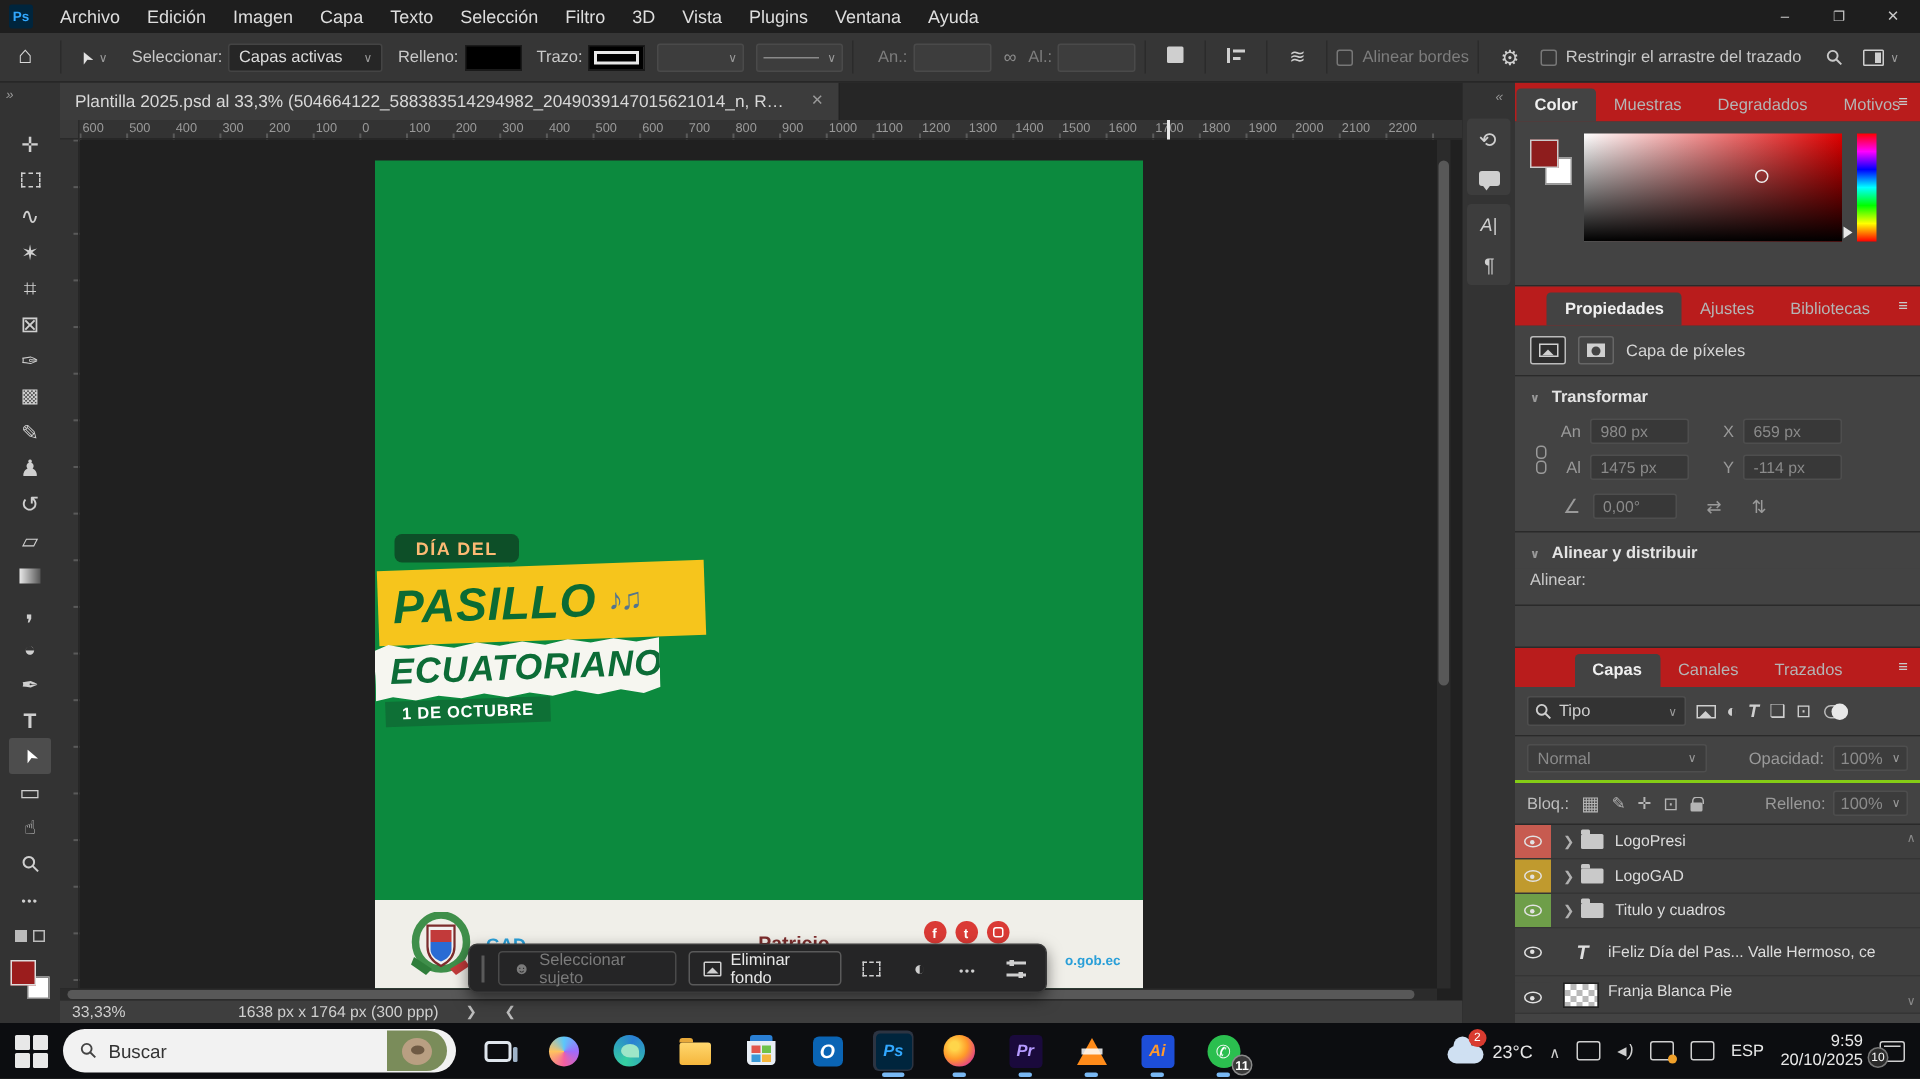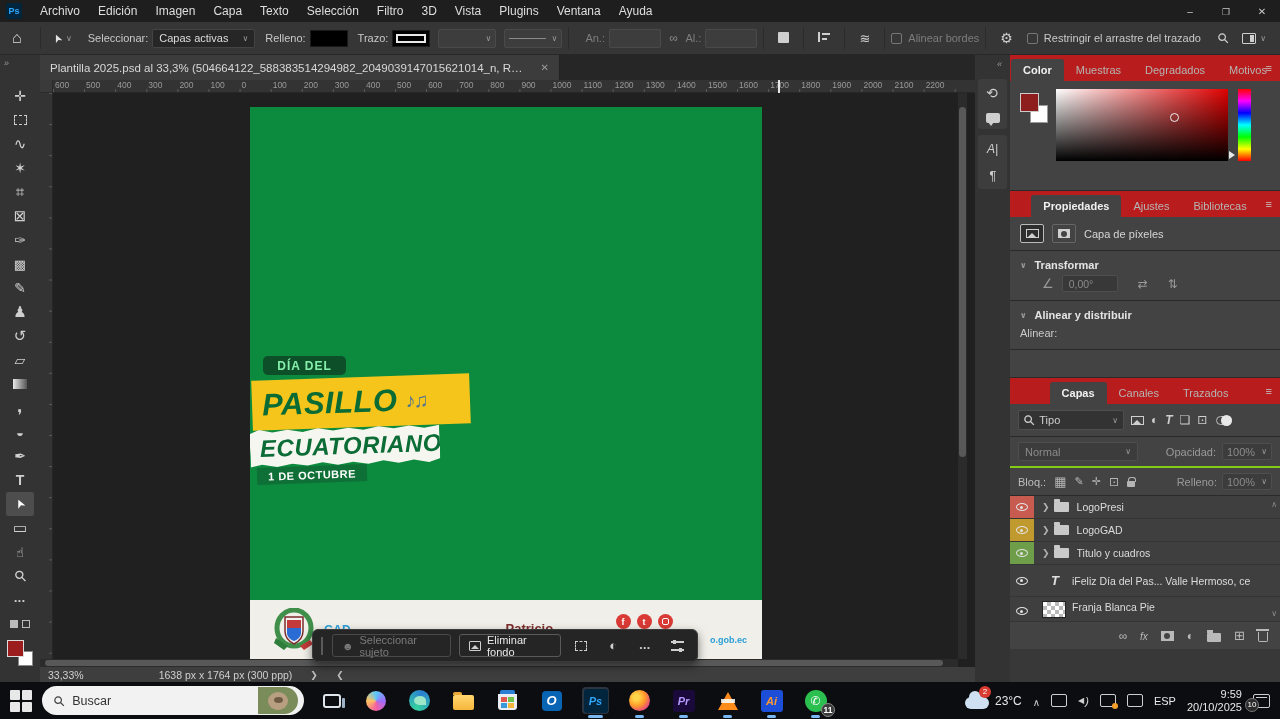--- a/index.html
+++ b/index.html
@@ -92,21 +92,21 @@
   .ruler-top{position:absolute;left:53px;top:80px;width:922px;height:13px;background:#333;border-bottom:1px solid #272727;overflow:hidden;display:flex;z-index:6;
     background-image:repeating-linear-gradient(to right,#5a5a5a 0 1px,transparent 1px 31.1px);background-position:0 9px;background-size:31.1px 4px;background-repeat:repeat-x;}
   .rtick{flex:0 0 31.1px;font-size:8.5px;color:#9a9a9a;padding-left:2px;line-height:11px;}
   .ruler-marker{position:absolute;left:778px;top:80px;width:2px;height:13px;background:#e8e8e8;z-index:7;}
   .ruler-left{position:absolute;left:40px;top:93px;width:13px;height:566px;background:#333;border-right:1px solid #272727;z-index:6;
     background-image:repeating-linear-gradient(to bottom,#5a5a5a 0 1px,transparent 1px 31.1px);background-position:9px 0;background-size:4px 31.1px;background-repeat:repeat-y;}
   .viewport{position:absolute;left:53px;top:93px;width:905px;height:566px;background:#202020;overflow:hidden;}
 
   
   .poster{position:absolute;left:197px;top:14px;width:512px;height:552px;background:#0c8a3e;overflow:hidden;}
-  .p-kicker{position:absolute;left:13px;top:249px;width:83px;height:19px;background:#0d4f28;border-radius:5px;color:#86efac;font-weight:bold;font-size:12px;letter-spacing:1px;display:flex;align-items:center;justify-content:center;}
+  .p-kicker{position:absolute;left:13px;top:249px;width:83px;height:19px;background:#0d4f28;border-radius:5px;color:#fdba74;font-weight:bold;font-size:12px;letter-spacing:1px;display:flex;align-items:center;justify-content:center;}
   .p-banner{position:absolute;left:2px;top:270px;width:218px;height:50px;background:#f6c51c;transform:rotate(-2deg);display:flex;align-items:center;padding-left:10px;}
   .p-title{font-style:italic;font-weight:bold;font-size:31px;color:#0b6b34;letter-spacing:0.5px;}
   .p-notes{font-size:20px;color:#53758f;margin-left:8px;letter-spacing:-2px;}
   .p-white{position:absolute;left:0px;top:320px;width:190px;height:38px;background:#f6f6f0;transform:rotate(-2deg);display:flex;align-items:center;padding-left:10px;
     clip-path:polygon(0 10%,5% 0,12% 8%,20% 2%,28% 9%,36% 1%,44% 8%,52% 2%,60% 9%,68% 1%,76% 8%,84% 2%,92% 9%,100% 3%,100% 90%,94% 100%,86% 92%,78% 99%,70% 91%,62% 99%,54% 92%,46% 99%,38% 91%,30% 98%,22% 92%,14% 99%,6% 92%,0 98%);}
   .p-sub{font-style:italic;font-weight:bold;font-size:24px;color:#0c6c36;letter-spacing:0.5px;}
   .p-date{position:absolute;left:7px;top:359px;width:110px;height:17px;background:#0e7036;transform:rotate(-2deg);color:#fff;font-weight:bold;font-size:11px;letter-spacing:0.5px;display:flex;align-items:center;justify-content:center;}
   .p-line1{position:absolute;left:35px;top:500px;font-weight:bold;font-size:11.5px;color:#fff;display:flex;align-items:center;gap:5px;}
   .flag{display:inline-block;width:14px;height:9px;background:linear-gradient(to bottom,#f6c51c 0 50%,#2a6bd4 50% 75%,#e03c31 75% 100%);border-radius:1px;}
   .p-body{position:absolute;left:31px;top:527px;width:455px;font-weight:bold;font-size:11px;line-height:13.5px;color:#fff;}
@@ -623,20 +623,40 @@
     <span class="pt-ico">
         <i class="i-maskthumb"></i>
       </span>
     <span style="color:#d6d6d6;">Capa de píxeles</span>
   </div>
   <div class="panel-body">
     <div class="sect-head">
       <i class="chev i-chevd"></i>
       <span>Transformar</span>
     </div>
+    <div class="tgrid">
+      <span class="chainlink">
+          <i></i>
+          <i></i>
+        </span>
+      <div class="trows">
+        <div class="trow">
+          <span class="tlabel">An</span>
+          <span class="tval">980 px</span>
+          <span class="tlabel2">X</span>
+          <span class="tval">659 px</span>
+        </div>
+        <div class="trow">
+          <span class="tlabel">Al</span>
+          <span class="tval">1475 px</span>
+          <span class="tlabel2">Y</span>
+          <span class="tval">-114 px</span>
+        </div>
+      </div>
+    </div>
     <div class="angle-row">
       <i class="i-angle"></i>
       <span class="tval angle">0,00°</span>
       <span class="fliph"><i class="i-fliph"></i></span>
       <span class="flipv"><i class="i-flipv"></i></span>
     </div>
     <div class="sect-head">
       <i class="chev i-chevd"></i>
       <span>Alinear y distribuir</span>
     </div>

